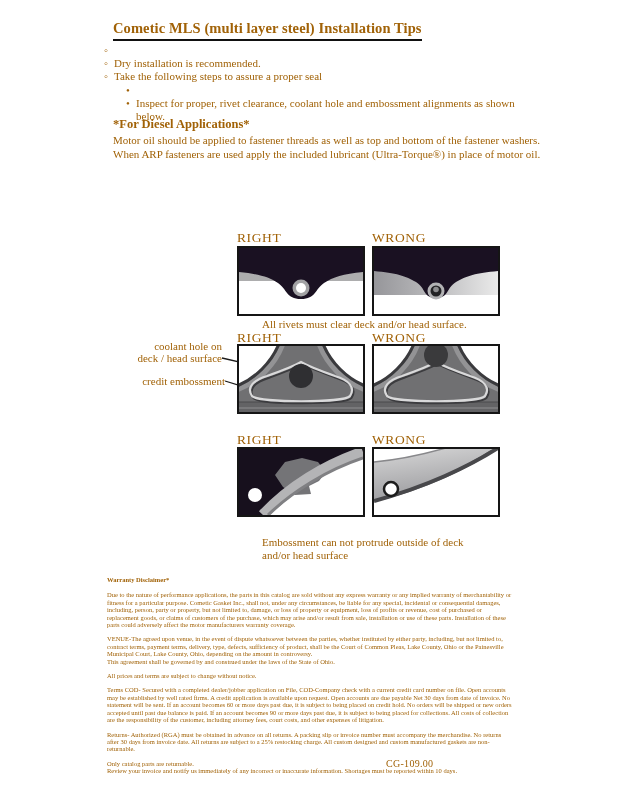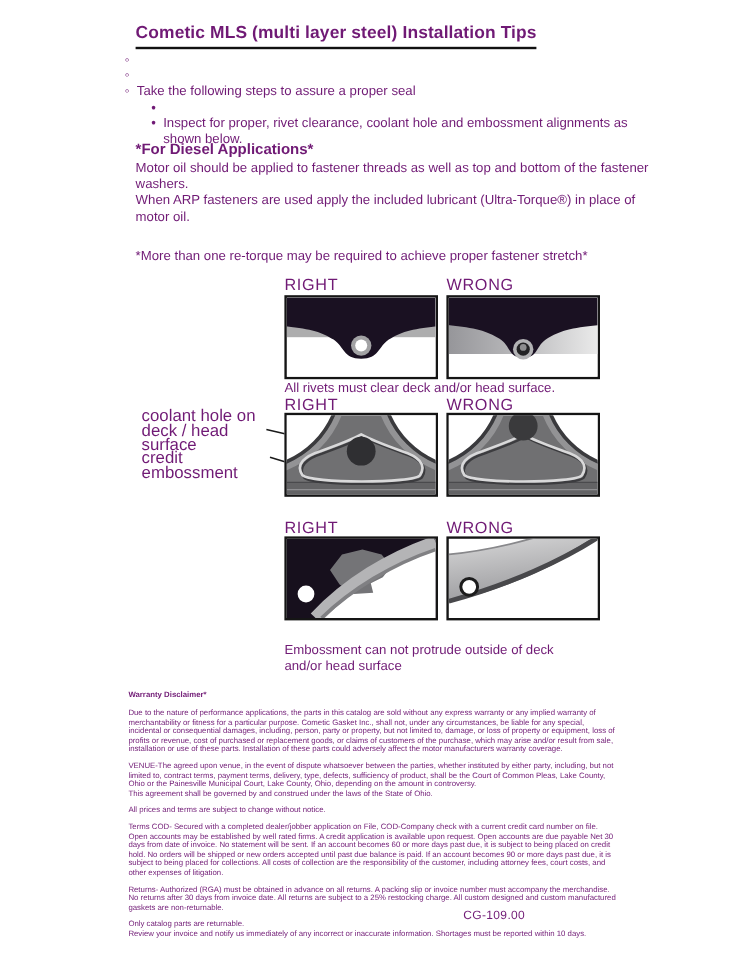--- a/index.html
+++ b/index.html
@@ -1,67 +1,67 @@
 <!DOCTYPE html>
 <html><head>
 <meta charset="utf-8">
 <style>
   html,body{margin:0;padding:0;background:#fff;}
   .page{position:relative;width:618px;height:800px;background:#ffffff;overflow:hidden;
-        font-family:Liberation Sans, sans-serif;color:#701a75;}
+        font-family:Liberation Serif, serif;color:#a16207;}
   .abs{position:absolute;}
   .title{font-size:14.5px;font-weight:bold;border-bottom:2px solid #111;padding-bottom:3px;letter-spacing:0.1px;}
   .body-txt{font-size:11px;line-height:13.5px;white-space:pre-line;}
   .bullets{font-size:11px;line-height:13.2px;}
   .bullet-row{display:flex;align-items:flex-start;}
   .bullet-glyph{width:10px;flex:0 0 10px;text-align:left;}
   .sub{margin-left:22px;}
   .heading{font-size:12.5px;font-weight:bold;}
   .dg-label{width:128px;text-align:left;font-size:13.5px;letter-spacing:0.6px;}
   .panel{width:128px;height:70px;border:2px solid #151515;box-sizing:border-box;background:#fff;}
-  .caption{font-size:11px;line-height:12.5px;white-space:pre-line;}
-  .callout{font-size:14px;line-height:12px;text-align:left;white-space:pre-line;}
+  .caption{font-size:11px;line-height:12.5px;white-space:pre-line;margin-left:25px;}
+  .callout{font-size:11px;line-height:12px;text-align:right;white-space:pre-line;}
   .fineprint{width:407px;font-size:6.5px;line-height:7.4px;}
   .fineprint p{margin:0 0 7px 0;white-space:pre-line;}
   .fineprint .fp-head{font-weight:bold;margin-bottom:8px;}
   .footer-code{font-size:10px;letter-spacing:0.3px;}
 </style>
 </head>
 <body>
 
 <div class="page">
 
   <div class="abs" style="left:113px;top:19px;">
     <span class="title">Cometic MLS (multi layer steel) Installation Tips</span>
   </div>
 
   <div class="abs bullets" style="left:104px;top:44px;width:430px;">
     <div class="bullet-row">
       <span class="bullet-glyph">◦</span>
     </div>
     <div class="bullet-row">
       <span class="bullet-glyph">◦</span>
+      <span>Dry installation is recommended.</span>
     </div>
     <div class="bullet-row">
       <span class="bullet-glyph">◦</span>
       <span>Take the following steps to assure a proper seal</span>
     </div>
     <div class="bullet-row sub">
       <span class="bullet-glyph">•</span>
     </div>
     <div class="bullet-row sub">
       <span class="bullet-glyph">•</span>
       <span>Inspect for proper, rivet clearance, coolant hole and embossment alignments as shown below.</span>
     </div>
   </div>
 
   <div class="abs heading" style="left:113px;top:117px;">*For Diesel Applications*</div>
   <div class="abs body-txt" style="left:113px;top:134px;width:430px;">Motor oil should be applied to fastener threads as well as top and bottom of the fastener washers.
 When ARP fasteners are used apply the included lubricant (Ultra-Torque®) in place of motor oil.</div>
-  <div class="abs body-txt" style="left:113px;top:208px;width:430px;">*More than one re-torque may be required to achieve proper fastener stretch*</div>
 
   <div class="abs dg-label" style="left:237px;top:230px;">RIGHT</div>
   <div class="abs dg-label" style="left:372px;top:230px;">WRONG</div>
 
   <div class="abs panel" style="left:237px;top:246px;">
     <svg width="124" height="66" viewBox="0 0 124 66">
       <rect x="0" y="0" width="124" height="66" fill="#ffffff"></rect>
       <rect x="0" y="24" width="124" height="9" fill="#adadae"></rect>
       <path d="M0,0 H124 V24 C104,26 94,29 85,35 C76,41 77,51 62,51 C47,51 48,41 39,35 C30,29 20,26 0,24 Z" fill="#1a1122"></path>
       <circle cx="62" cy="40" r="8.5" fill="#a2a2a4"></circle>

